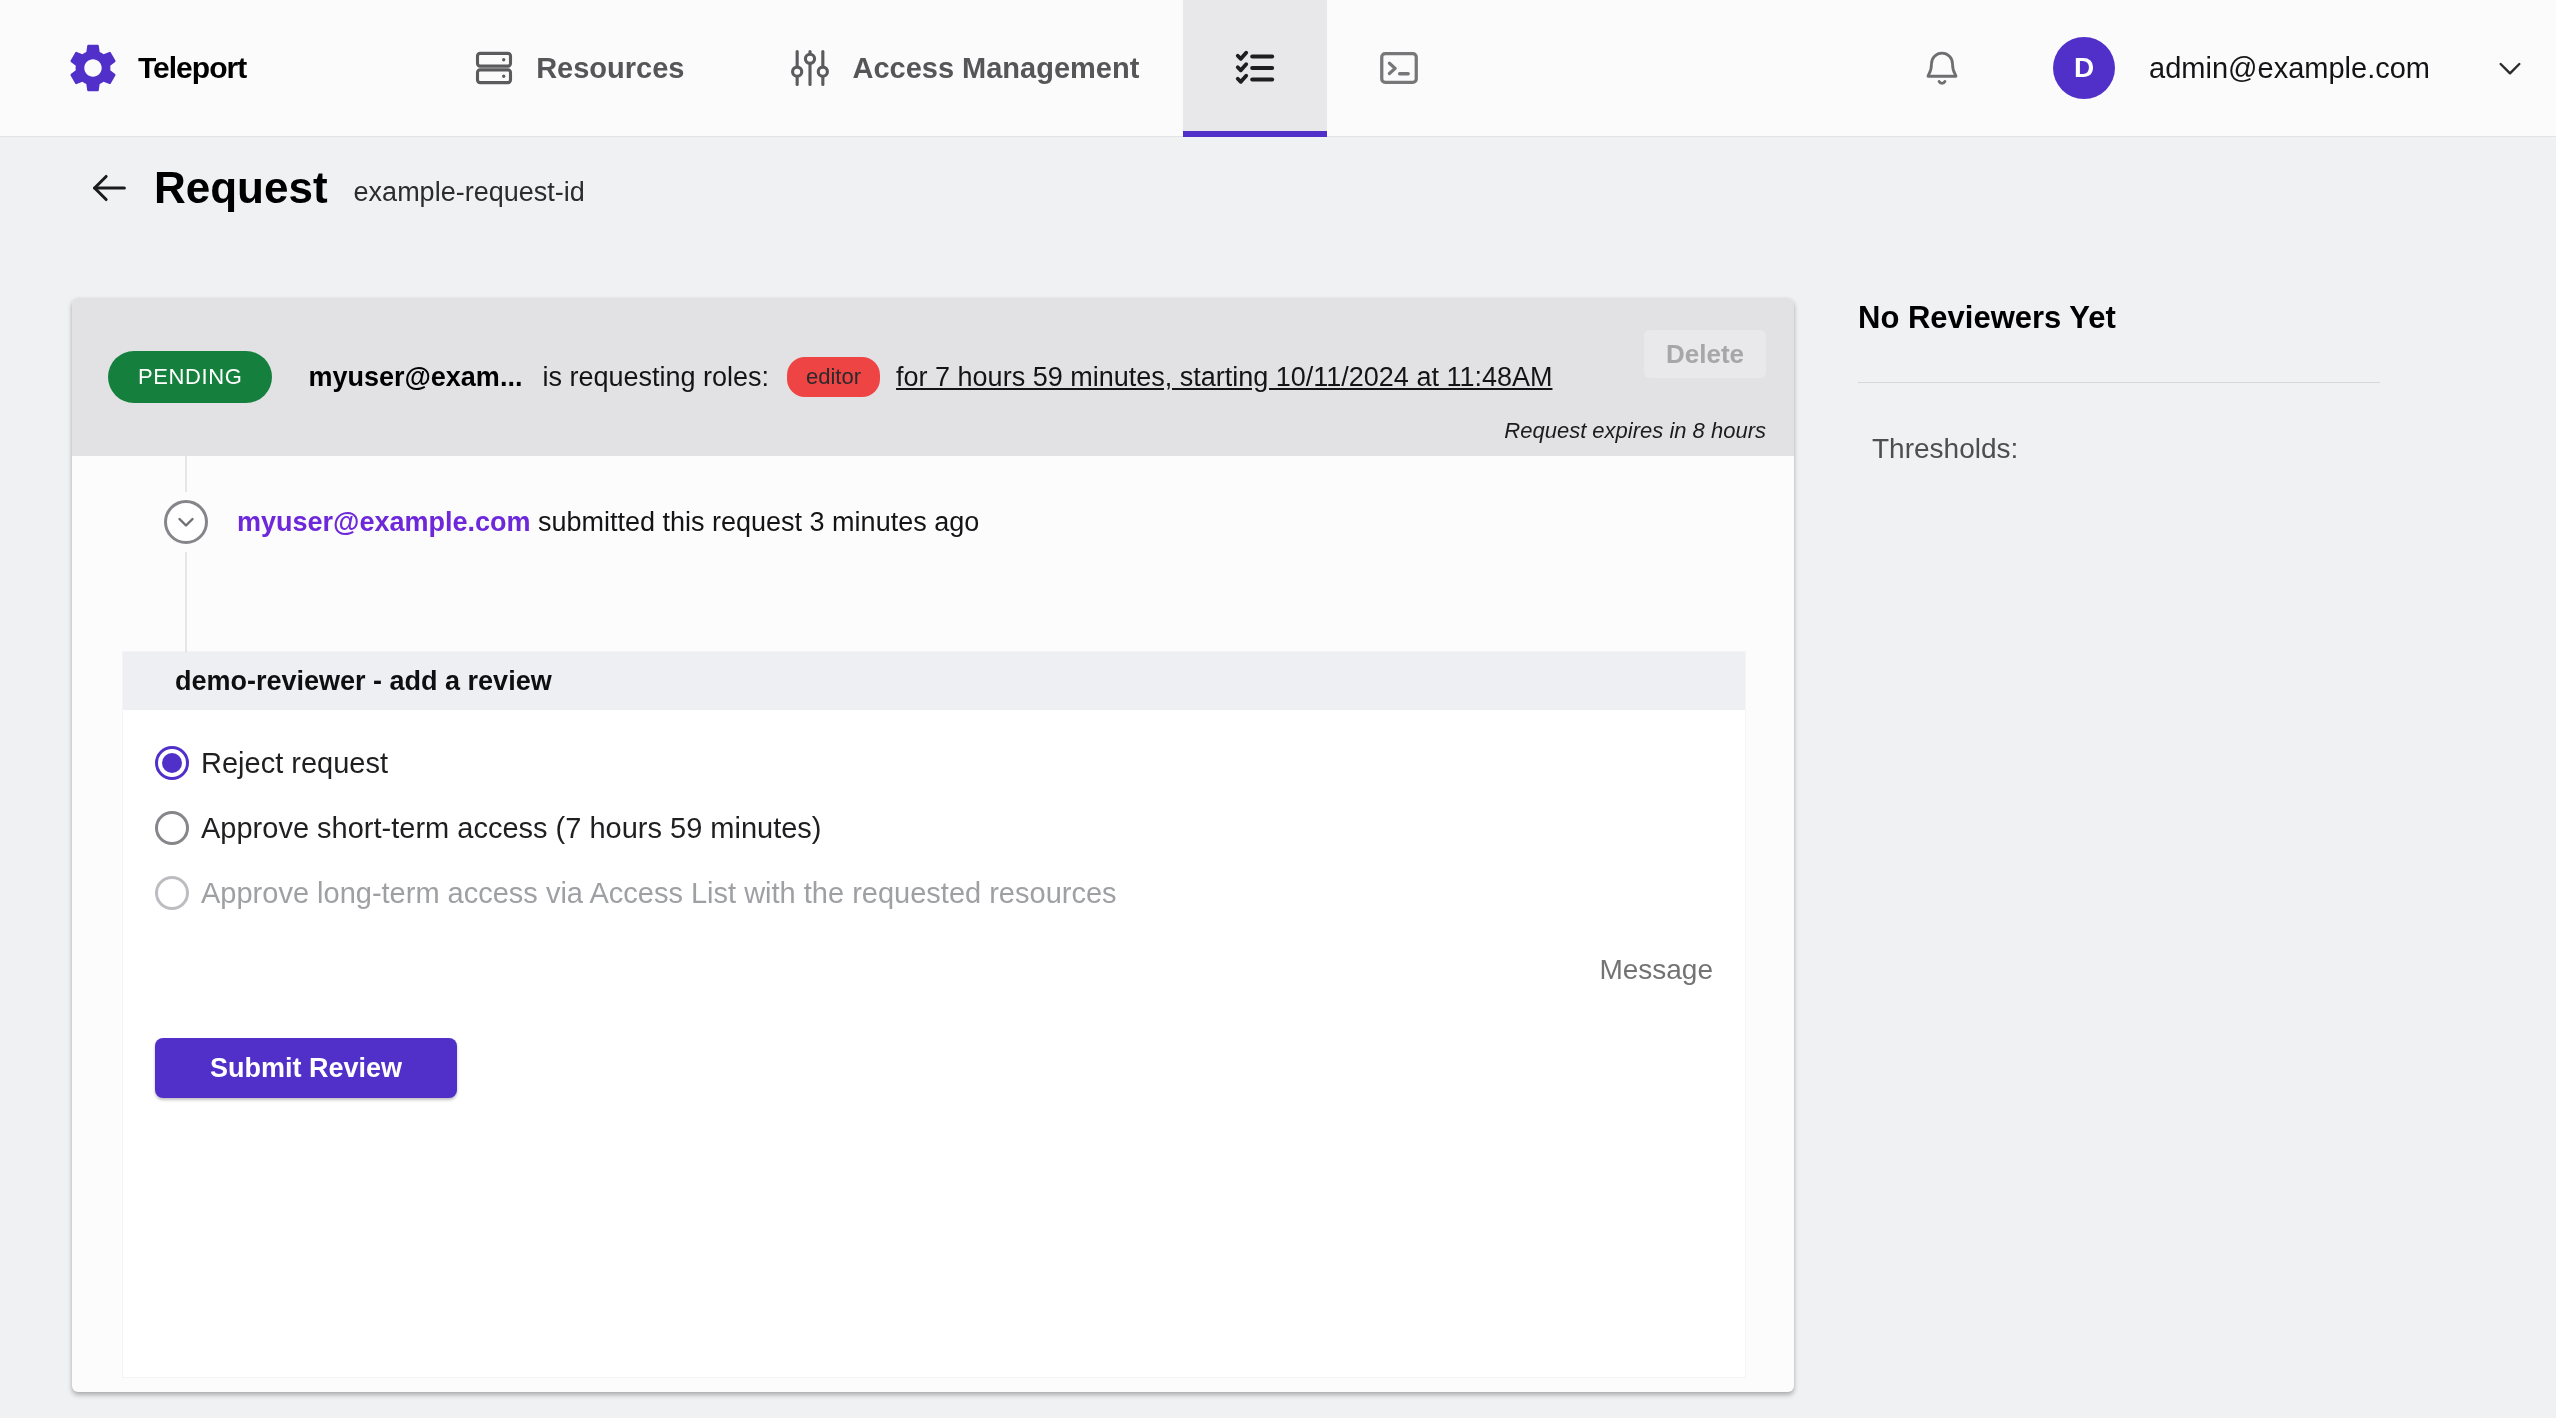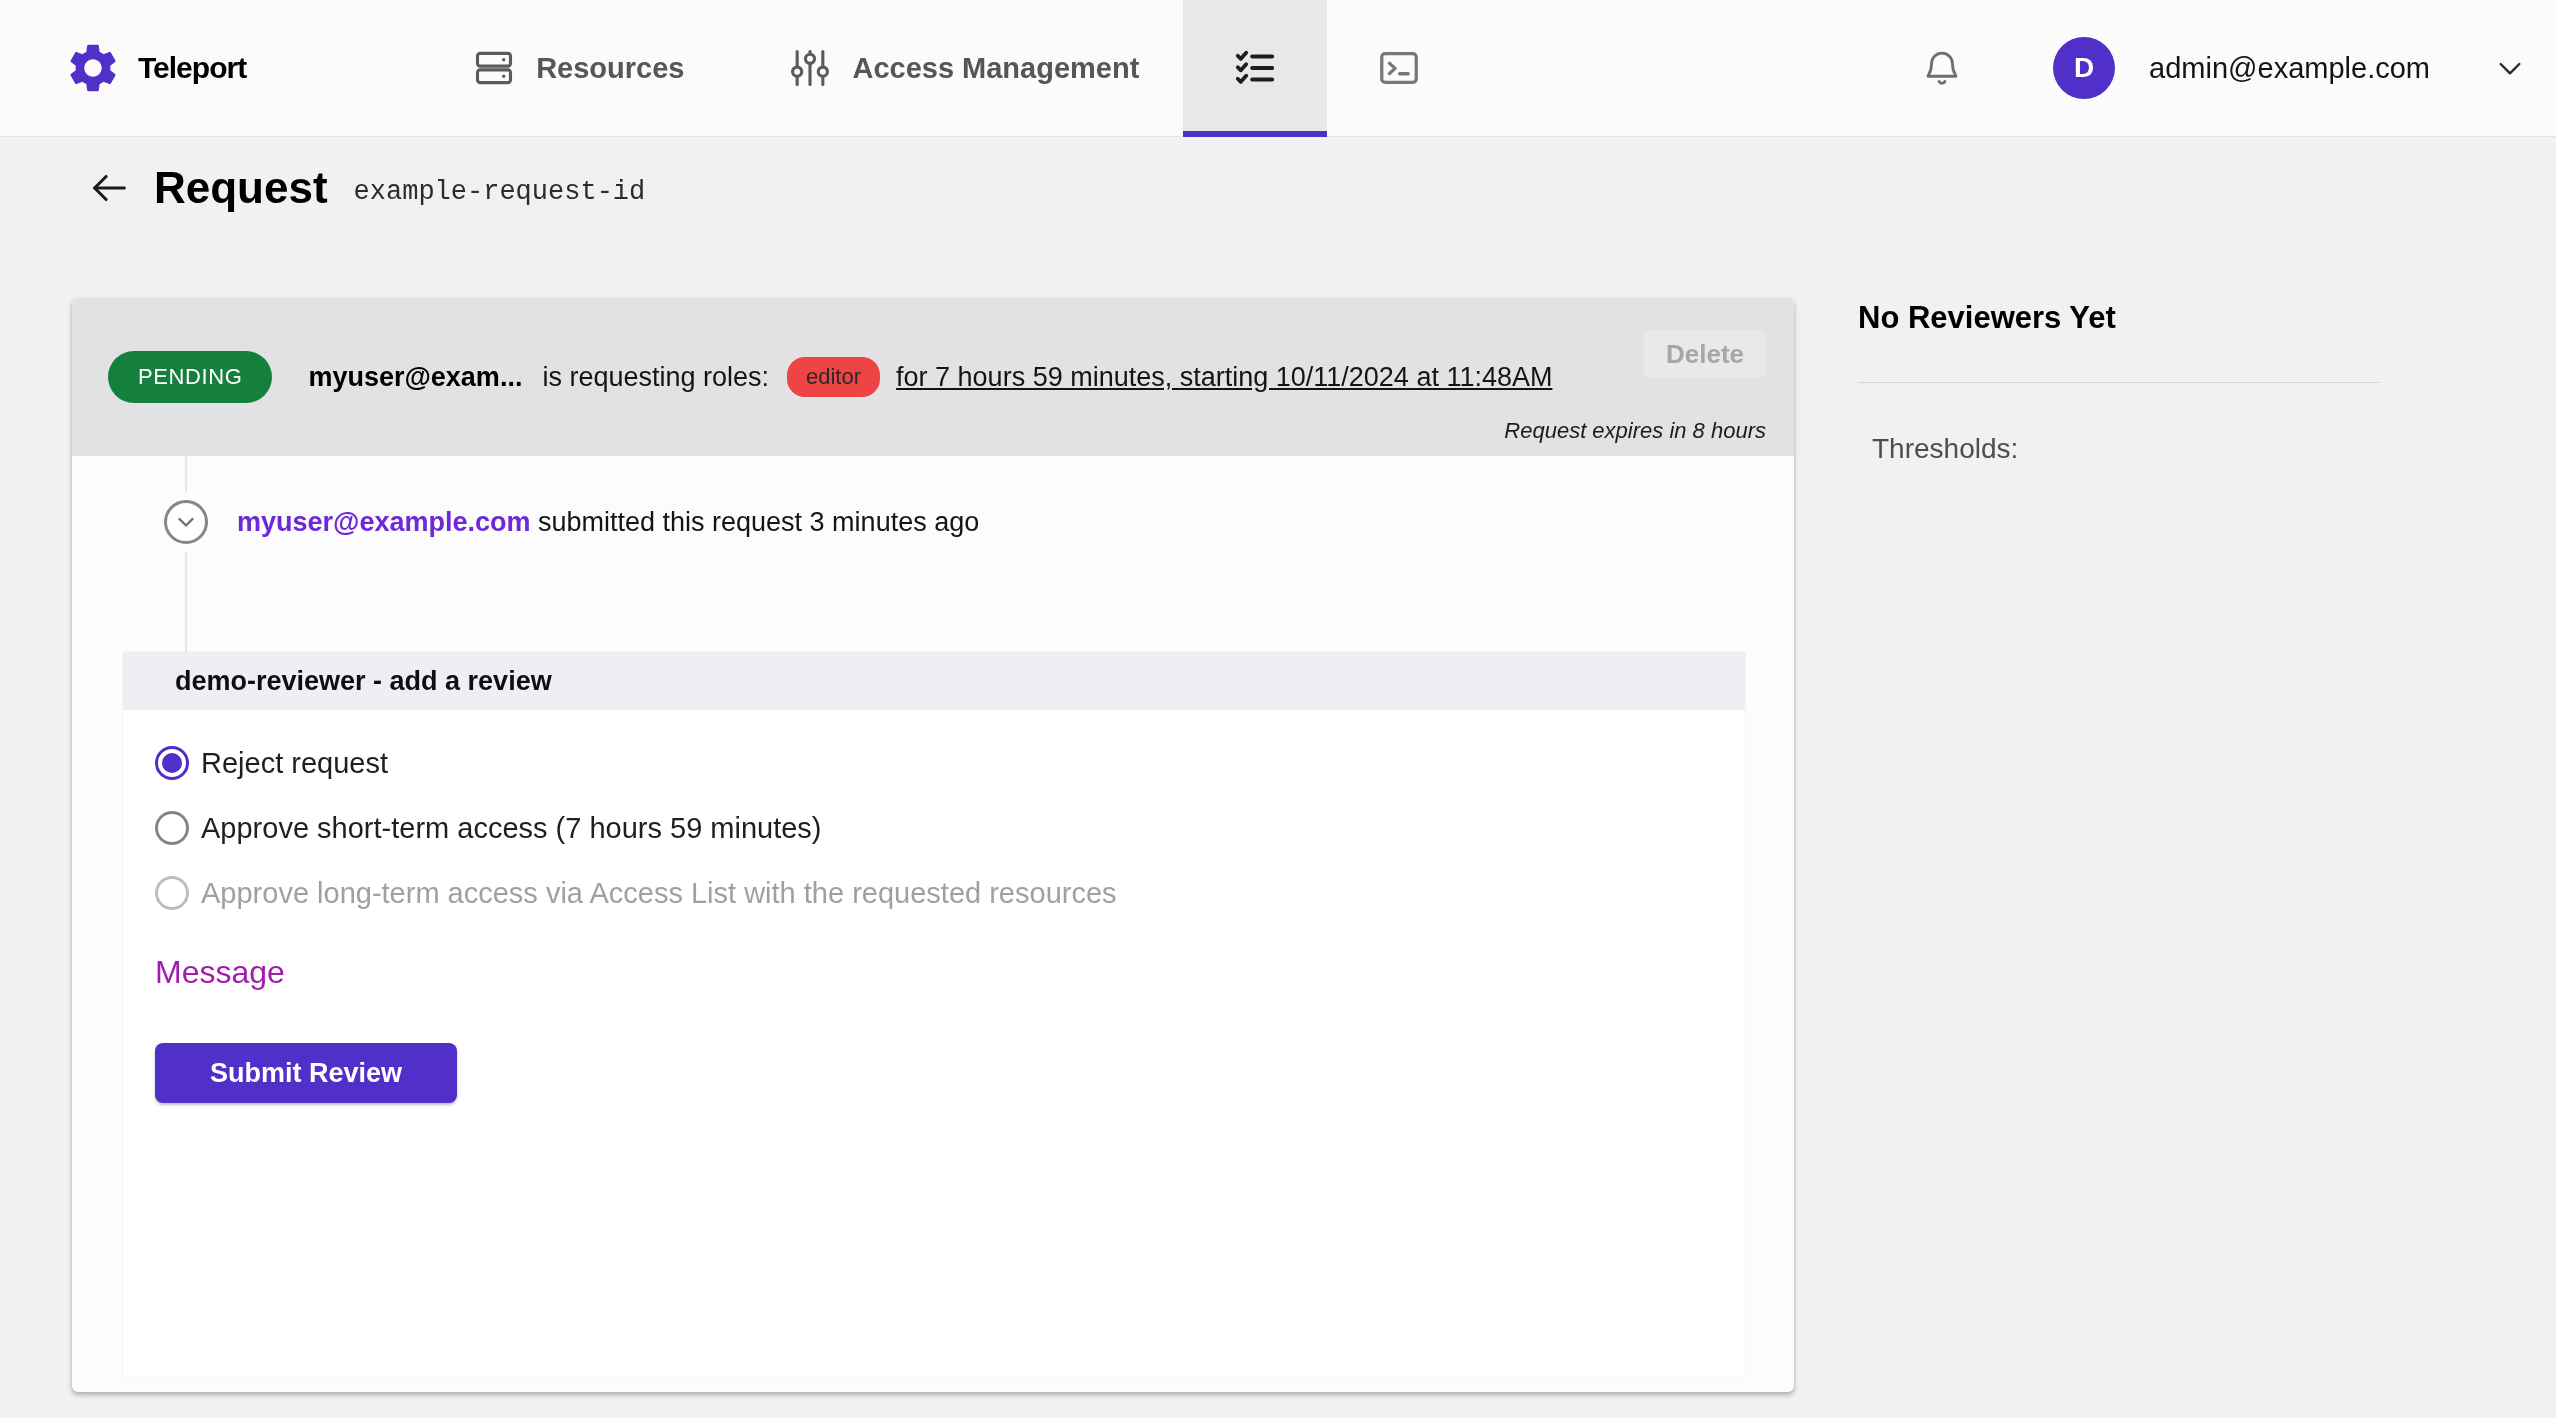--- a/index.html
+++ b/index.html
@@ -41,21 +41,21 @@
     background:#512FC9; color:#fff; font-size:28px; font-weight:bold;
     display:flex; align-items:center; justify-content:center; cursor:pointer;
   }
   .nav-email { margin-left:34px; font-size:29px; color:#141416; cursor:pointer; }
   .nav-chevron { margin-left:64px; width:32px; height:32px; color:#2a2a2c; cursor:pointer; }
 
   
   .page-header { position:absolute; top:163px; left:86px; display:flex; align-items:center; }
   .back-arrow { width:46px; height:46px; color:#1b1b1d; cursor:pointer; }
   .page-title { margin-left:22px; font-size:44px; font-weight:800; color:#000; }
-  .request-id { margin-left:26px; margin-top:8px; font-size:27px; color:#2c2c2e;font-family:Liberation Mono, monospace; }
+  .request-id { margin-left:26px; margin-top:8px; font-size:27px; color:#2c2c2e; }
 
   
   .card {
     position:absolute; left:72px; top:298px; width:1722px; height:1094px;
     background:#fcfcfd; border-radius:6px;
     box-shadow: 0 3px 5px rgba(0,0,0,0.28), 0 0 2px rgba(0,0,0,0.08);
   }
   .card-header {
     position:relative; height:158px; background:#e2e2e5;
     border-radius:6px 6px 0 0;
@@ -105,21 +105,21 @@
 
   .radio-row { display:flex; align-items:center; margin-bottom:31px; cursor:pointer; }
   .radio { width:34px; height:34px; border-radius:50%; position:relative; flex:none; }
   .radio-selected { border:3px solid #512FC9; }
   .radio-selected::after { content:""; position:absolute; inset:4px; border-radius:50%; background:#512FC9; }
   .radio-unselected { border:3px solid #85858a; }
   .radio-disabled { border:3px solid #bdbdc1; }
   .radio-label { margin-left:12px; font-size:29px; color:#1f1f21; }
   .radio-label-disabled { color:#9fa0a3; }
 
-  .message-label { margin-top:44px; font-size:32px; color:#a21caf; }
+  .message-label { margin-top:44px; font-size:28px; color:#737373;text-align:right; }
   .textarea-wrap { position:relative; margin-top:14px; width:997px; height:202px; }
   .message-input {
     width:100%; height:100%; border:1px solid #c6c7ca; border-radius:8px;
     padding:20px 24px; font-size:29px; color:#222; background:#fff;
     resize:none; outline:none; font-family:"Liberation Sans", sans-serif;
   }
   .message-input::placeholder { color:#9fa0a4; }
   .resize-handle { position:absolute; right:5px; bottom:5px; width:18px; height:18px; color:#86868a; pointer-events:none; }
 
   .submit-btn {

